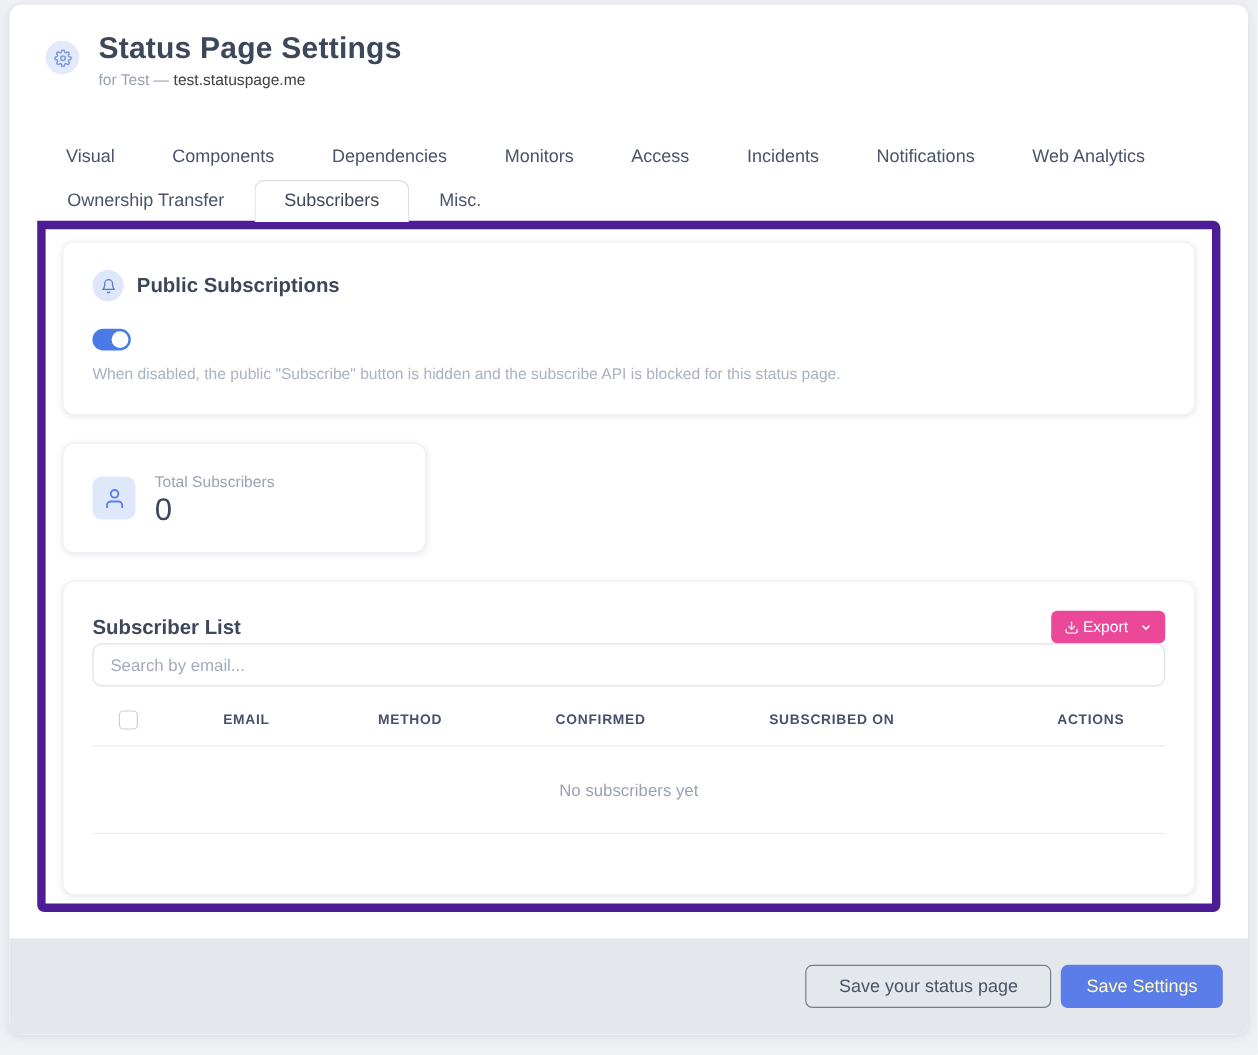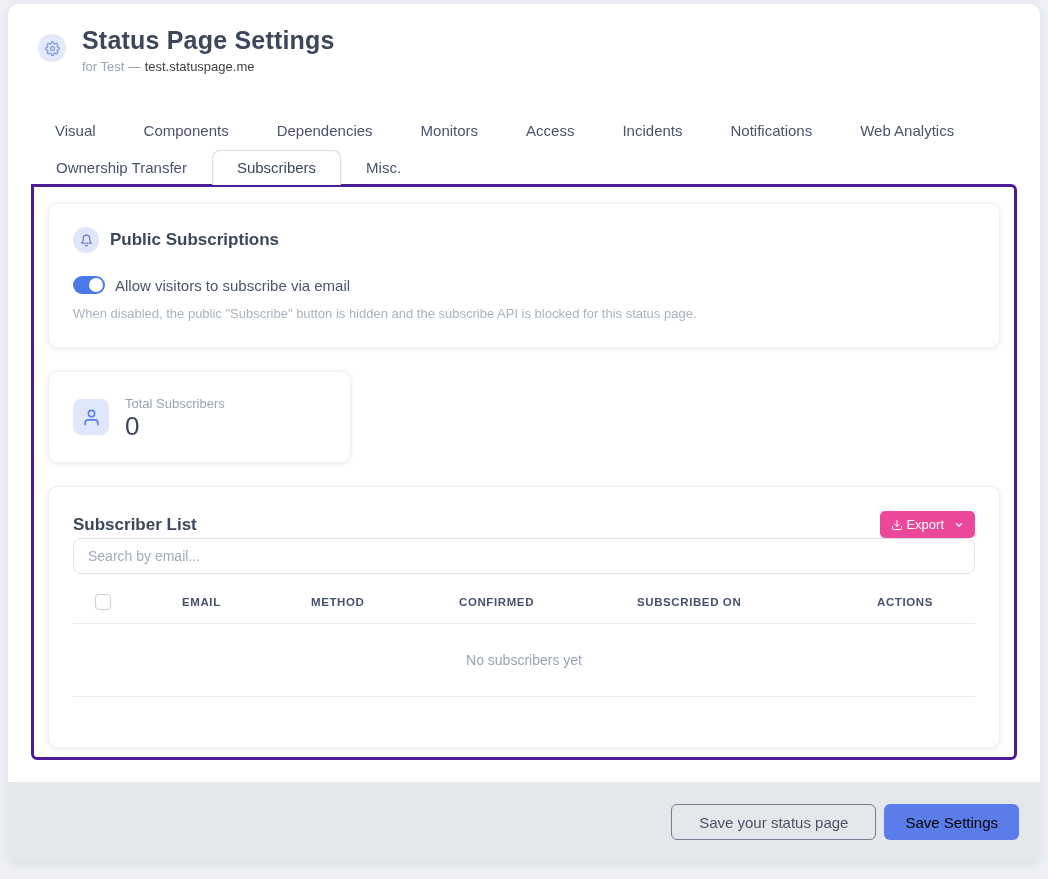--- a/index.html
+++ b/index.html
@@ -40,22 +40,22 @@
     border:1px solid transparent; border-bottom:none; white-space:nowrap;
   }
   .tabs-row2 .tab.active {
     background:#fff; border-color:#d9dee7;
     border-radius:8px 8px 0 0; margin-bottom:-1px;
     color:#3c4859;
   }
 
   
   .panel {
-    border:3px solid #4c1d95; border-radius:0 6px 6px 6px;
-    background:#fff; height:576px; padding:16px 14px;
+    border:7px solid #4c1d95; border-radius:0 6px 6px 6px;
+    background:#fff; height:576px; padding:10px 14px;
   }
   .sub-card {
     background:#fff; border:1px solid #f0f2f6; border-radius:10px;
     box-shadow:0 1px 5px rgba(25,35,65,.10);
   }
 
   
   .pub-card { padding:23px 24px; height:145px; }
   .pub-head { display:flex; align-items:center; gap:11px; }
   .small-circle {
@@ -128,21 +128,21 @@
     height:80px; background:#e4e8ed; flex:0 0 auto;
     display:flex; align-items:center; justify-content:flex-end; gap:8px;
     padding:0 21px;
   }
   .btn-view {
     background:transparent; border:1px solid #747e90; color:#4a5466;
     border-radius:6px; padding:0 27px; height:36px; font-size:15px;
     cursor:pointer; font-family:inherit;
   }
   .btn-save {
-    background:#5b7de9; border:none; color:#000000;
+    background:#5b7de9; border:none; color:#fef9c3;
     border-radius:6px; padding:4px 21px; height:36px; font-size:15px;
     cursor:pointer; font-family:inherit;
   }
   svg { display:block; }
 </style>
 </head>
 <body>
 
 <div class="card">
   <div class="card-body">
@@ -186,21 +186,20 @@
                 <path d="M18 8A6 6 0 0 0 6 8c0 7-3 9-3 9h18s-3-2-3-9"></path>
                 <path d="M13.73 21a2 2 0 0 1-3.46 0"></path>
               </svg>
           </div>
           <div class="section-title">Public Subscriptions</div>
         </div>
         <div class="toggle-row">
           <div class="toggle">
               <div class="knob"></div>
             </div>
-          <div class="toggle-label">Allow visitors to subscribe via email</div>
         </div>
         <div class="help-text">When disabled, the public "Subscribe" button is hidden and the subscribe API is blocked for this status page.</div>
       </div>
 
       <div class="sub-card stat-card">
         <div class="stat-icon">
           <svg width="19" height="19" viewBox="0 0 24 24" fill="none" stroke="currentColor" stroke-width="2" stroke-linecap="round" stroke-linejoin="round">
               <path d="M20 21v-2a4 4 0 0 0-4-4H8a4 4 0 0 0-4 4v2"></path>
               <circle cx="12" cy="7" r="4"></circle>
             </svg>

